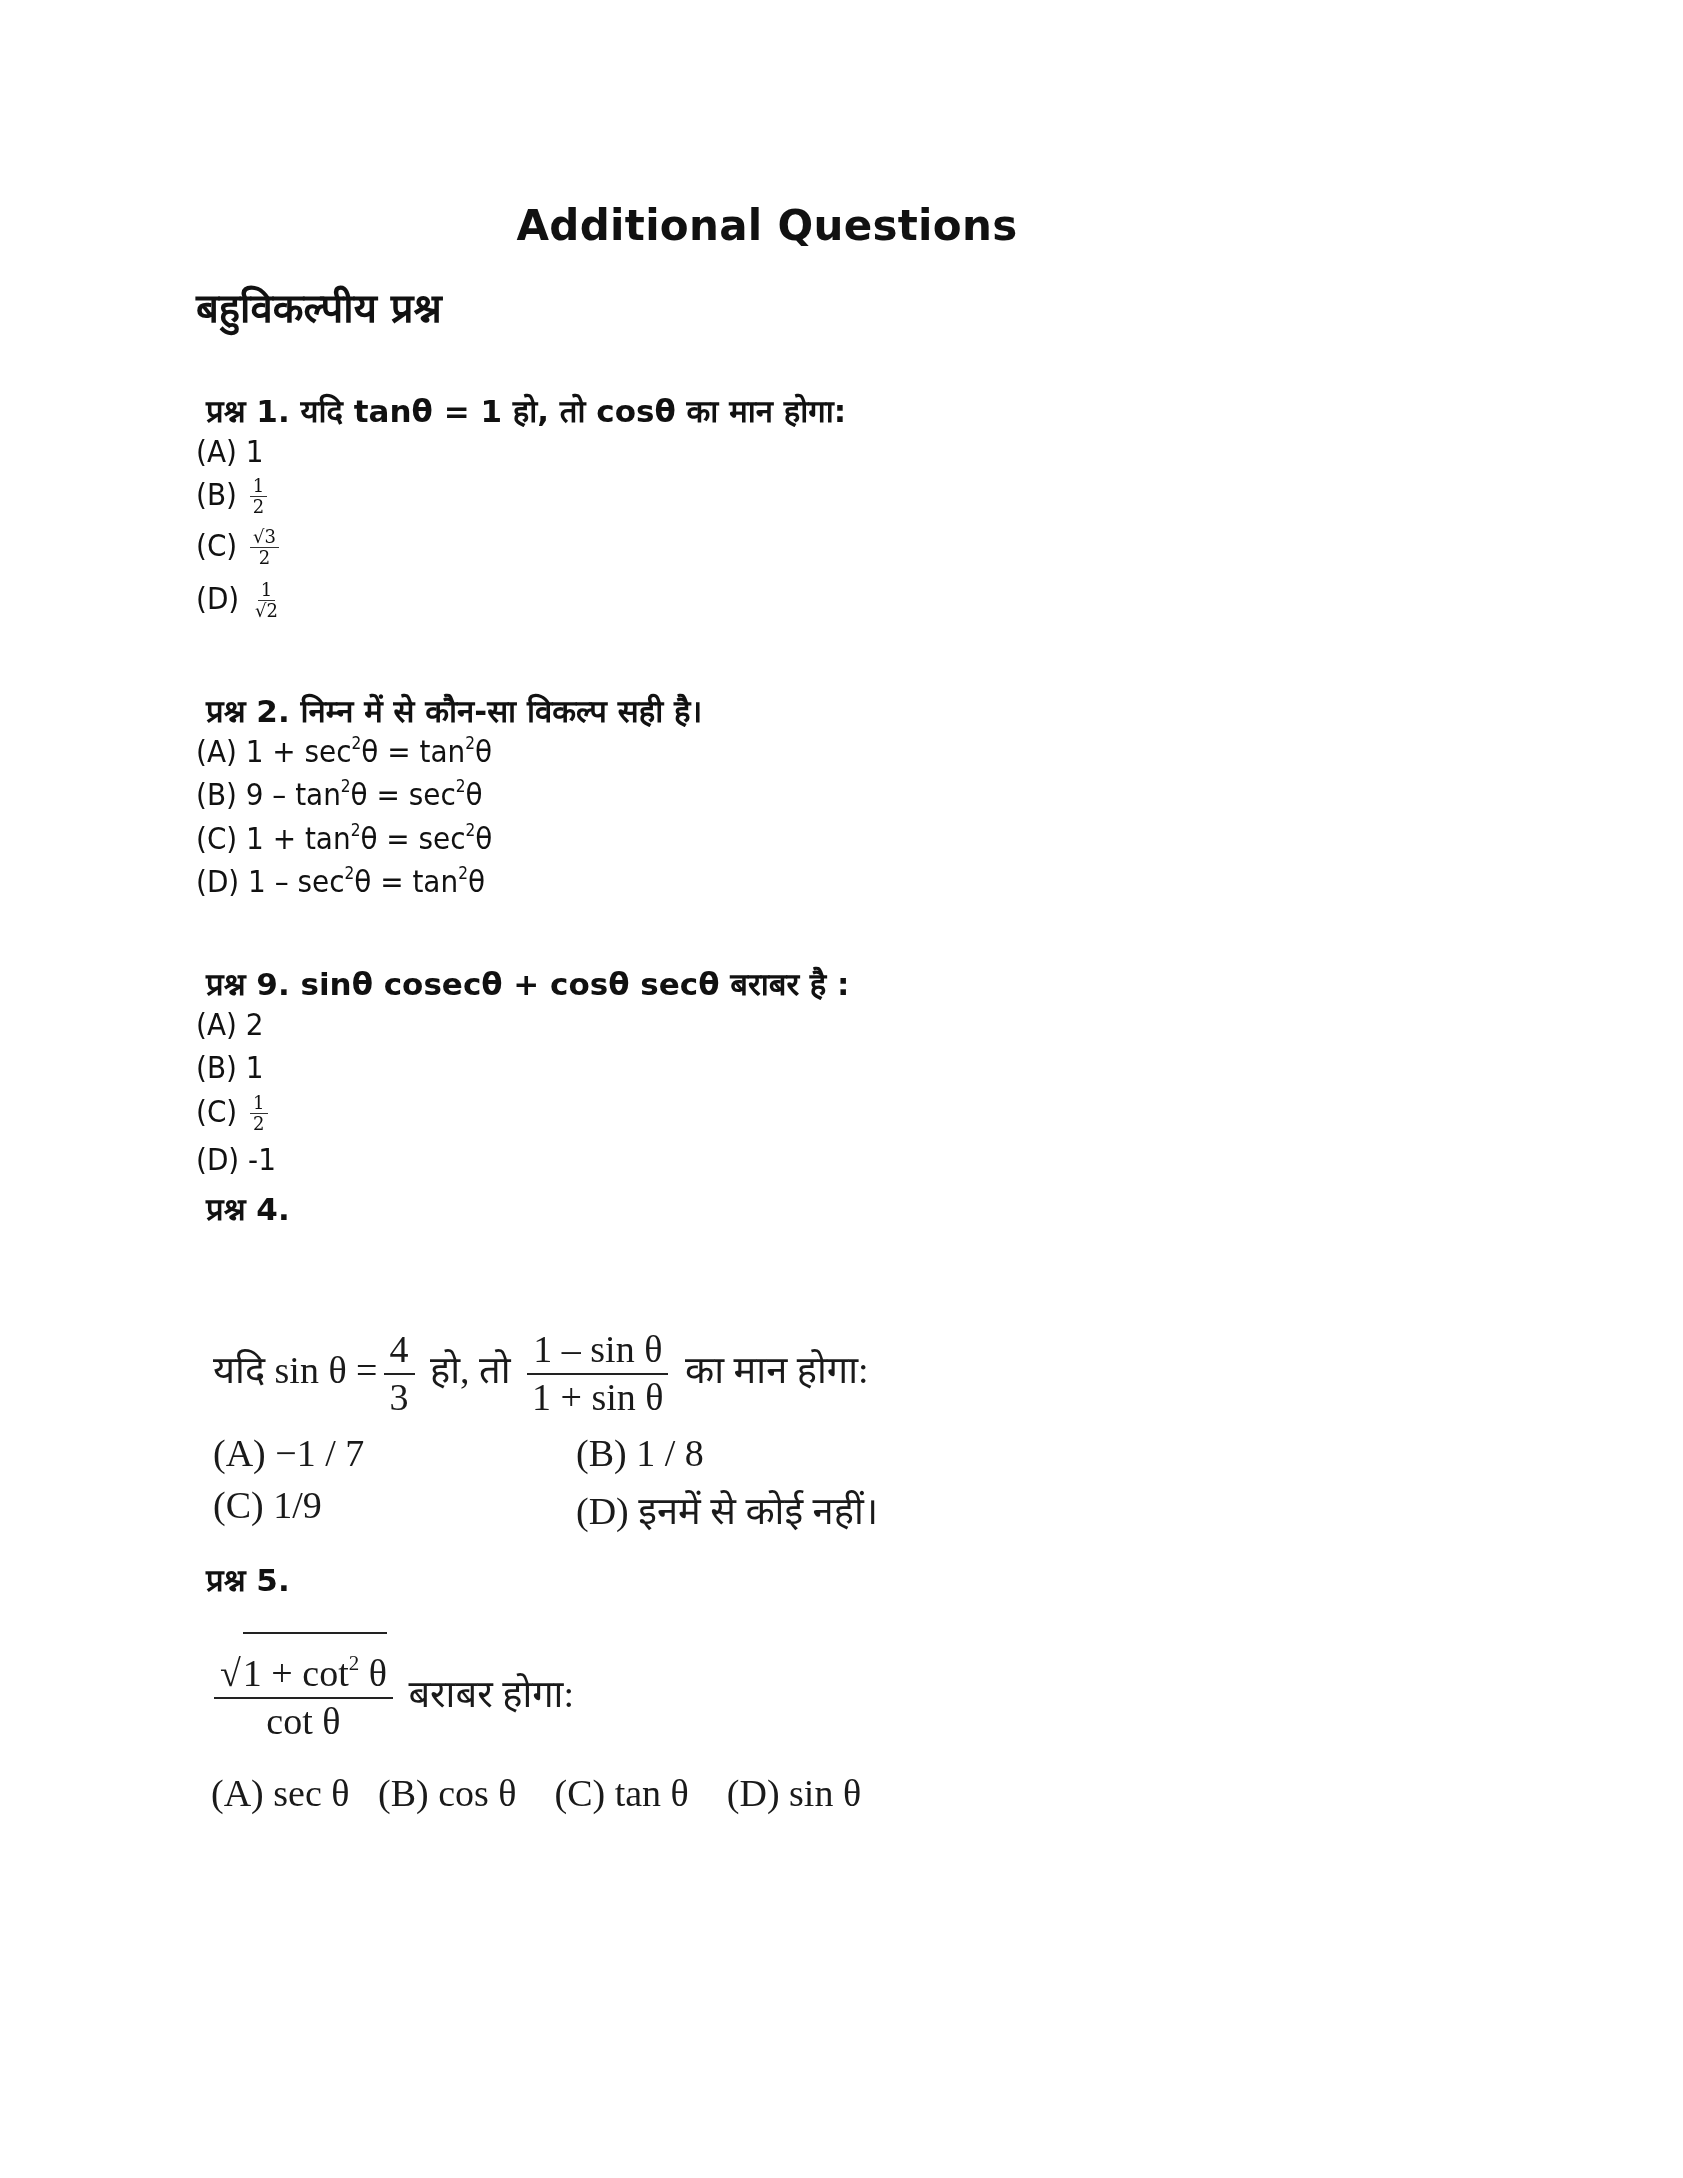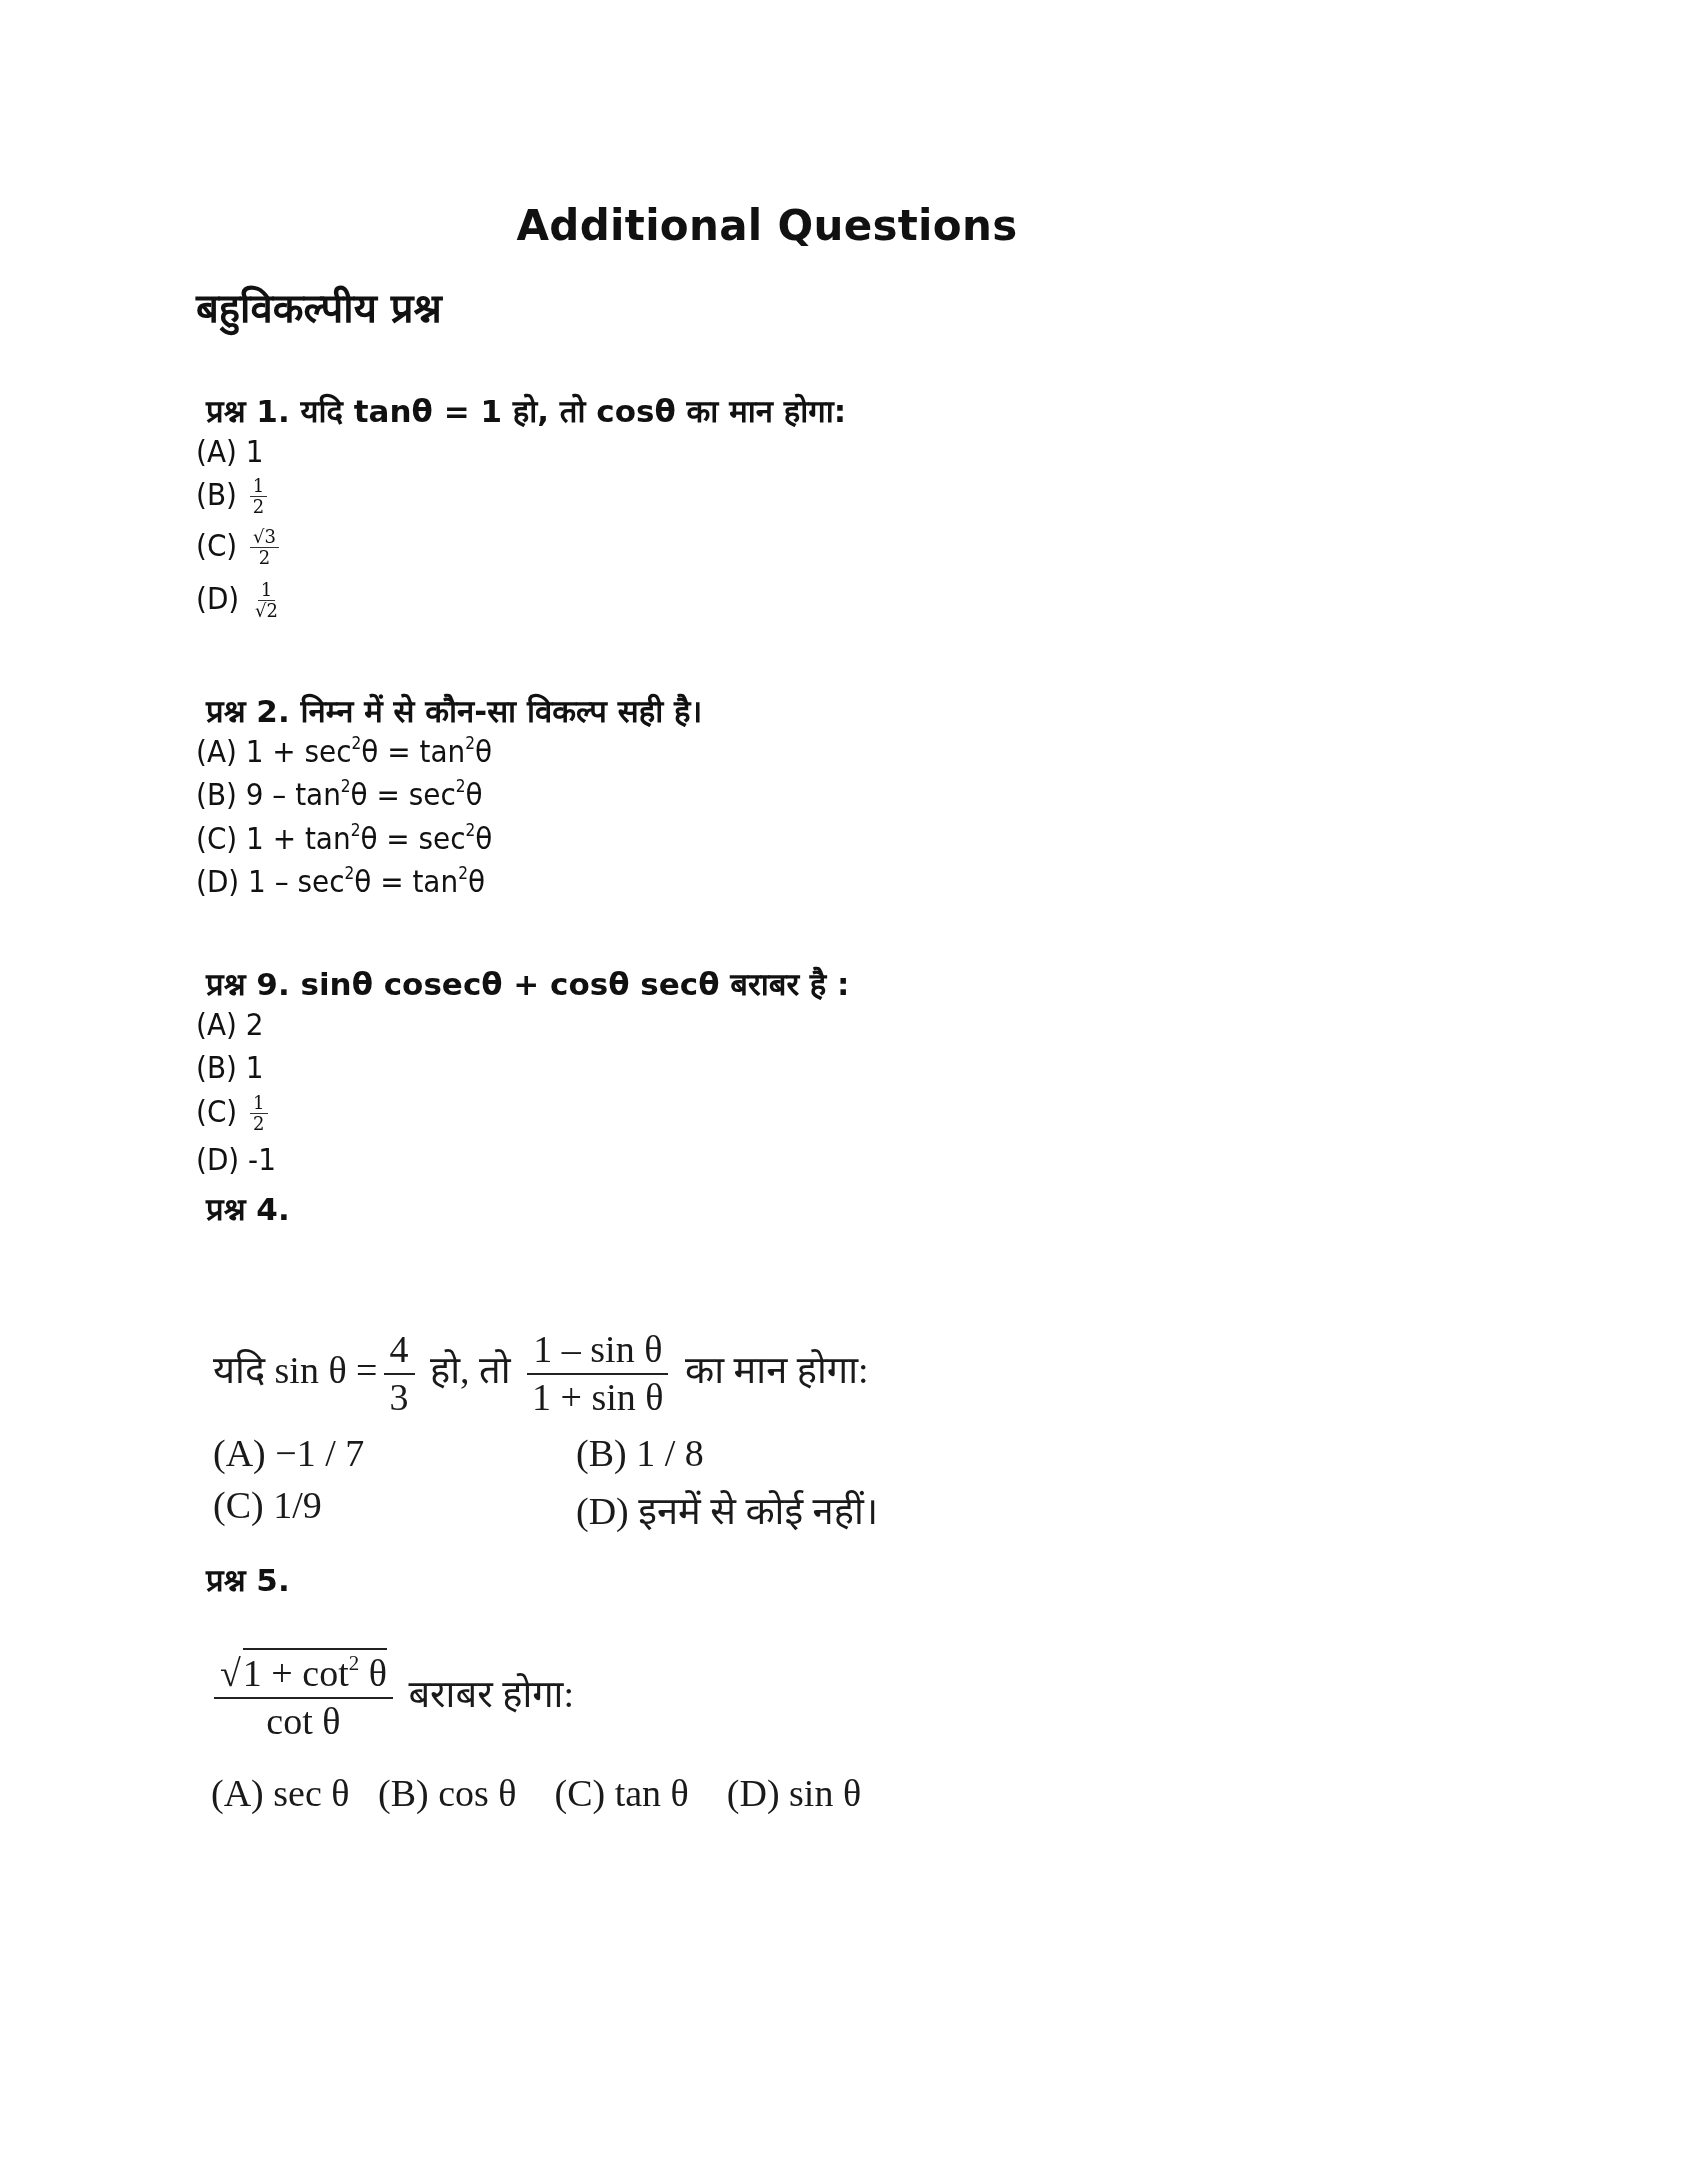--- a/index.html
+++ b/index.html
@@ -10,21 +10,21 @@
   .q { left:196px; font-weight:bold; font-size:31px; white-space:nowrap;margin-left:10px; }
   .opt { left:196px; font-size:31px; white-space:nowrap; font-family:"DejaVu Sans Condensed","DejaVu Sans", sans-serif; }
   sup { font-size:0.55em; vertical-align:0.75em; line-height:0; }
   .frac { display:inline-flex; flex-direction:column; align-items:center; vertical-align:middle; font-family:"DejaVu Serif", serif; font-size:18px; line-height:1; margin-left:4px; }
   .frac .num { padding:0 3px 1px; border-bottom:1.5px solid #333; }
   .frac .den { padding:1px 3px 0; }
   .mathblock { font-family:"Liberation Serif","DejaVu Serif", serif; font-size:38px; white-space:nowrap; color:#1a1a1a;margin-top:40px; }
   .bigfrac { display:inline-flex; flex-direction:column; align-items:center; vertical-align:middle; line-height:1.05; margin:0 6px; }
   .bigfrac .num { padding:0 6px 3px; border-bottom:2px solid #222; }
   .bigfrac .den { padding:3px 6px 0; }
-  .sqrt { border-top:2px solid #222; padding-top:2px; margin-left:2px; }
+  .sqrt { border-top:2px solid #222; padding-top:18px; margin-left:2px; }
 </style>
 </head>
 <body>
 
 <div class="abs title">Additional Questions</div>
 <div class="abs section">बहुविकल्पीय प्रश्न</div>
 
 <div class="abs q" style="top:389px">
   <span>प्रश्न 1.</span>
   <span>यदि tanθ = 1 हो, तो cosθ का मान होगा:</span>

